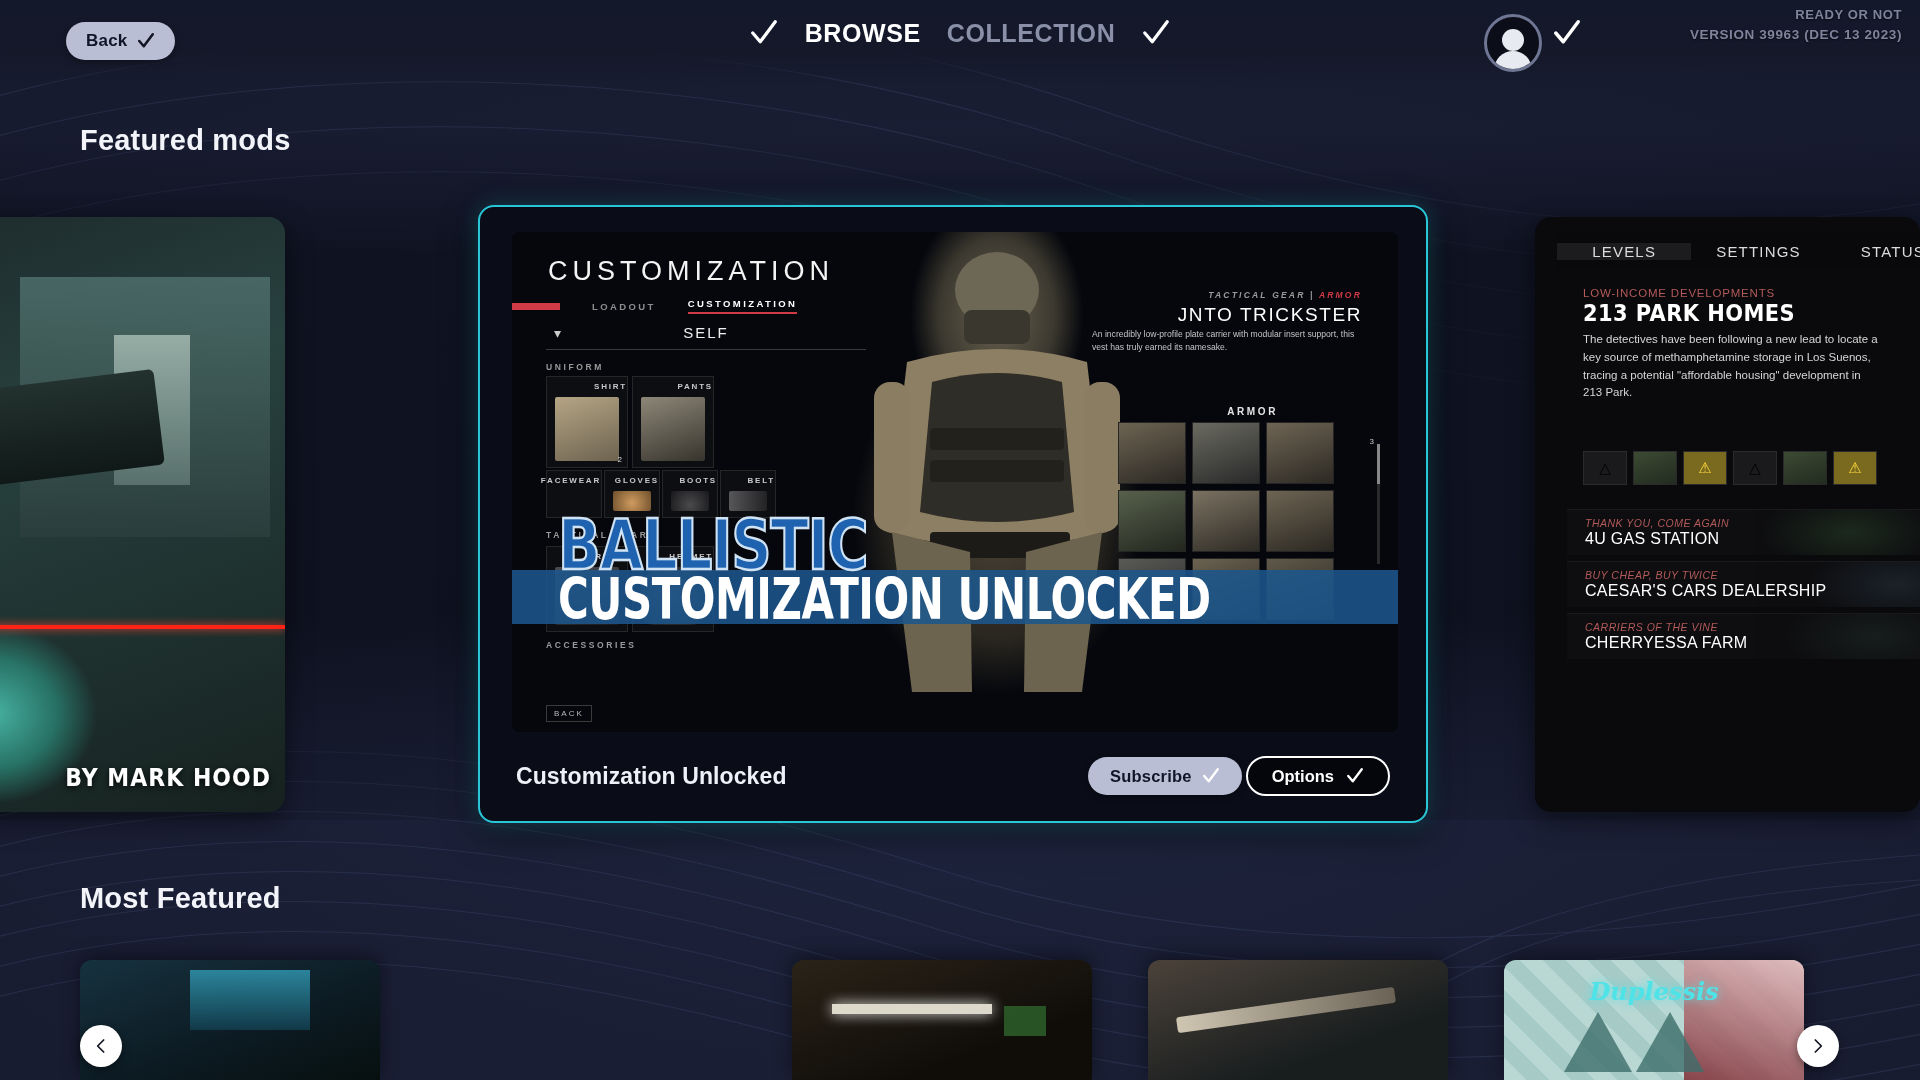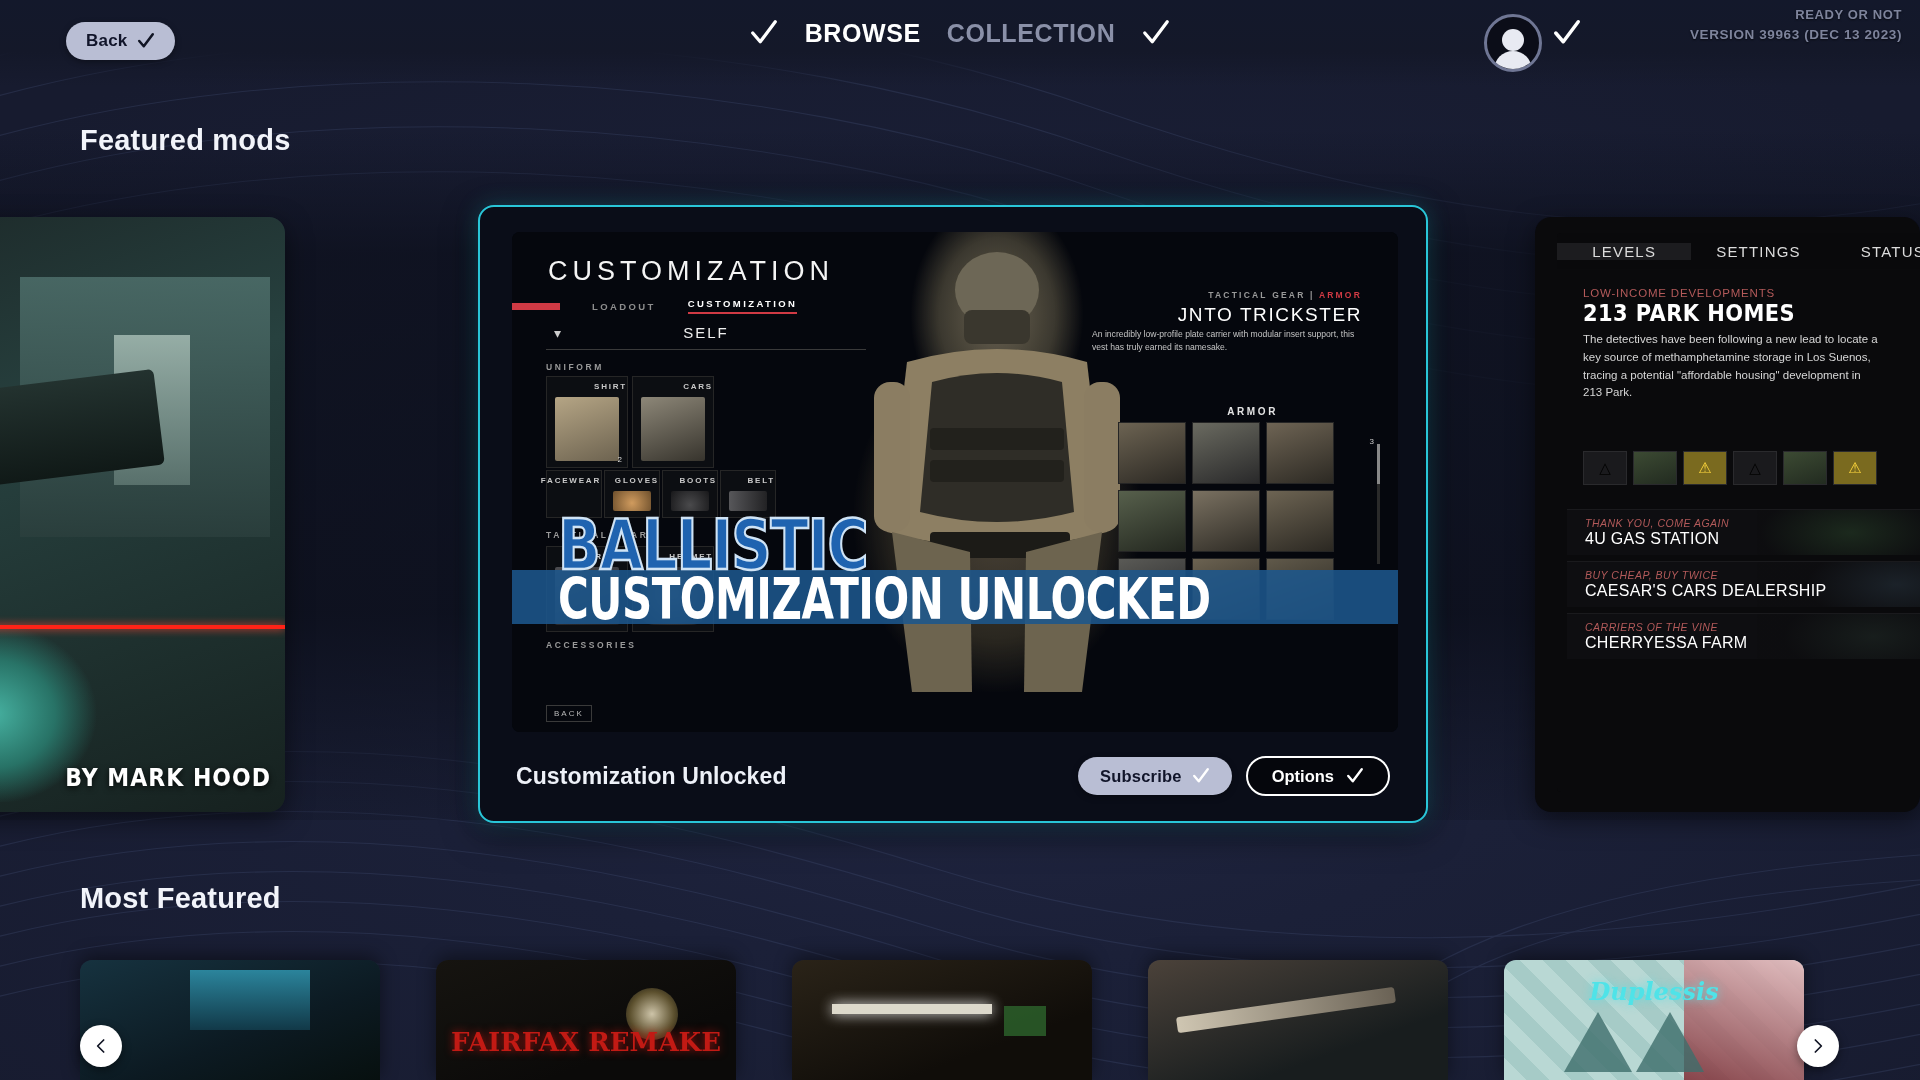--- a/index.html
+++ b/index.html
@@ -104,21 +104,21 @@
   }
   .card-featured .shot {
     position:absolute; left:32px; top:25px; width:886px; height:500px;
     background:#05070d; border-radius:8px; overflow:hidden;
   }
   .card-featured .footer {
     position:absolute; left:0; bottom:0; width:100%; height:90px;
     display:flex; align-items:center; padding:0 36px;
   }
   .card-title { color:#eef1f8; font-size:23px; font-weight:600; letter-spacing:.1px; }
-  .footer-btns { margin-left:auto; display:flex; align-items:center; gap:14px; }
+  .footer-btns { margin-left:auto; display:flex; align-items:center; gap:4px; }
   .btn-subscribe { height:38px; padding:0 22px; font-size:16.5px; }
   .btn-options {
     display:inline-flex; align-items:center; gap:12px;
     height:40px; padding:0 24px; border-radius:999px;
     background:#05060c; border:2px solid #ffffff; color:#ffffff;
     font-size:16.5px; font-weight:600;
   }
   .btn-options .tick { width:18px; height:18px; }
 
   
@@ -149,21 +149,21 @@
   .gm-grouplabel { position:absolute; font-size:8.5px; letter-spacing:2.6px; color:#9a9a9a; font-weight:700; }
   .gm-slot {
     position:absolute; border:1px solid #262626; background:#0c0e12;
     display:flex; align-items:flex-start; justify-content:flex-end;
   }
   .gm-slot .sl {
     font-size:8px; letter-spacing:1.8px; color:#c9c9c9; font-weight:700; margin-top:5px;
   }
   .gm-thumb { position:absolute; left:8px; right:8px; bottom:6px; top:20px; border-radius:2px; }
   .gm-count { position:absolute; right:5px; bottom:3px; font-size:8px; color:#ddd; }
-  .gm-right-kicker { position:absolute; right:36px; top:58px; text-align:left; font-size:8.5px; letter-spacing:2.2px; color:#9a9a9a; font-weight:700; }
+  .gm-right-kicker { position:absolute; right:36px; top:58px; text-align:left; font-size:8.5px; letter-spacing:2.2px; color:#9a9a9a; font-weight:700;font-style:italic; }
   .gm-right-kicker .red { color:#d03a44; }
   .gm-right-name { position:absolute; right:36px; top:72px; font-size:19px; letter-spacing:1.6px; color:#fff; }
   .gm-right-desc { position:absolute; right:36px; top:96px; width:270px; font-size:8.6px; line-height:1.55; color:#c5c5c5; }
   .gm-armor-label { position:absolute; right:120px; top:174px; font-size:10px; letter-spacing:2.6px; color:#e4e4e4; font-weight:700; }
   .gm-armor-grid { position:absolute; right:30px; top:190px; width:250px; }
   .gm-armor-cell { position:absolute; border:1px solid #252525; background:#0b0d11; }
   .gm-back { position:absolute; left:34px; bottom:10px; font-size:8px; letter-spacing:2px; color:#bbb; border:1px solid #3a3a3a; padding:3px 7px; }
   .gm-scroll { position:absolute; right:18px; top:212px; width:3px; height:120px; background:#2a2a2a; }
   .gm-scroll::after { content:''; position:absolute; left:0; top:0; width:3px; height:40px; background:#888; }
   .gm-armor-num { position:absolute; right:24px; top:205px; font-size:8px; color:#ccc; }
@@ -380,21 +380,21 @@
           </div>
 
           <div class="gm-grouplabel" style="left:34px; top:130px;">UNIFORM</div>
 
           <div class="gm-slot" style="left:34px; top:144px; width:82px; height:92px;">
             <span class="sl">SHIRT</span>
             <div class="gm-thumb" style="background:linear-gradient(160deg,#b5a585,#6d6350);"></div>
             <span class="gm-count">2</span>
           </div>
           <div class="gm-slot" style="left:120px; top:144px; width:82px; height:92px;">
-            <span class="sl">CARS</span>
+            <span class="sl">PANTS</span>
             <div class="gm-thumb" style="background:linear-gradient(160deg,#8d8778,#37342d);"></div>
           </div>
 
           <div class="gm-slot" style="left:34px; top:238px; width:56px; height:48px;">
             <span class="sl">FACEWEAR</span>
           </div>
           <div class="gm-slot" style="left:92px; top:238px; width:56px; height:48px;">
             <span class="sl">GLOVES</span>
             <div class="gm-thumb" style="background:radial-gradient(circle at 50% 60%,#d09b5e,#6d4f2c);"></div>
           </div>
@@ -509,24 +509,20 @@
         </div>
       </div>
     </div>
   </div>
 
   <div class="pop-row">
     <div class="thumb" style="left:80px; background:linear-gradient(160deg,#16323f 0%, #0c1a22 60%, #07100f 100%);">
       <div style="position:absolute;left:110px;top:10px;width:120px;height:60px;background:linear-gradient(180deg,#2e8fa8,#123c4c);opacity:.9"></div>
       <div class="lbl"></div>
     </div>
-    <div class="thumb" style="left:436px; background:linear-gradient(160deg,#161410 0%, #0b0a09 70%);">
-      <div style="position:absolute;left:190px;top:28px;width:52px;height:52px;border-radius:50%;background:radial-gradient(circle,#efe4c4,#6a5c34 60%,rgba(0,0,0,0));opacity:.85"></div>
-      <div class="lbl" style="color:#c21a14;text-shadow:0 0 8px rgba(200,20,15,.8);">FAIRFAX REMAKE</div>
-    </div>
     <div class="thumb" style="left:792px; background:linear-gradient(160deg,#2a2318 0%, #100d09 70%);">
       <div style="position:absolute;left:40px;top:44px;width:160px;height:10px;background:#f2efe0;opacity:.9;box-shadow:0 0 14px #fff"></div>
       <div style="position:absolute;left:212px;top:46px;width:42px;height:30px;background:#2f6b2f;opacity:.75"></div>
       <div class="lbl"></div>
     </div>
     <div class="thumb" style="left:1148px; background:linear-gradient(160deg,#4b423a 0%, #181d1e 70%);">
       <div style="position:absolute;left:28px;top:42px;width:220px;height:16px;background:linear-gradient(90deg,#cfc6b2,#6a6255);transform:rotate(-8deg);border-radius:3px"></div>
       <div class="lbl"></div>
     </div>
     <div class="thumb" style="left:1504px; background:repeating-linear-gradient(45deg,#b9d8d4 0 16px,#a6cbc7 16px 32px);">

